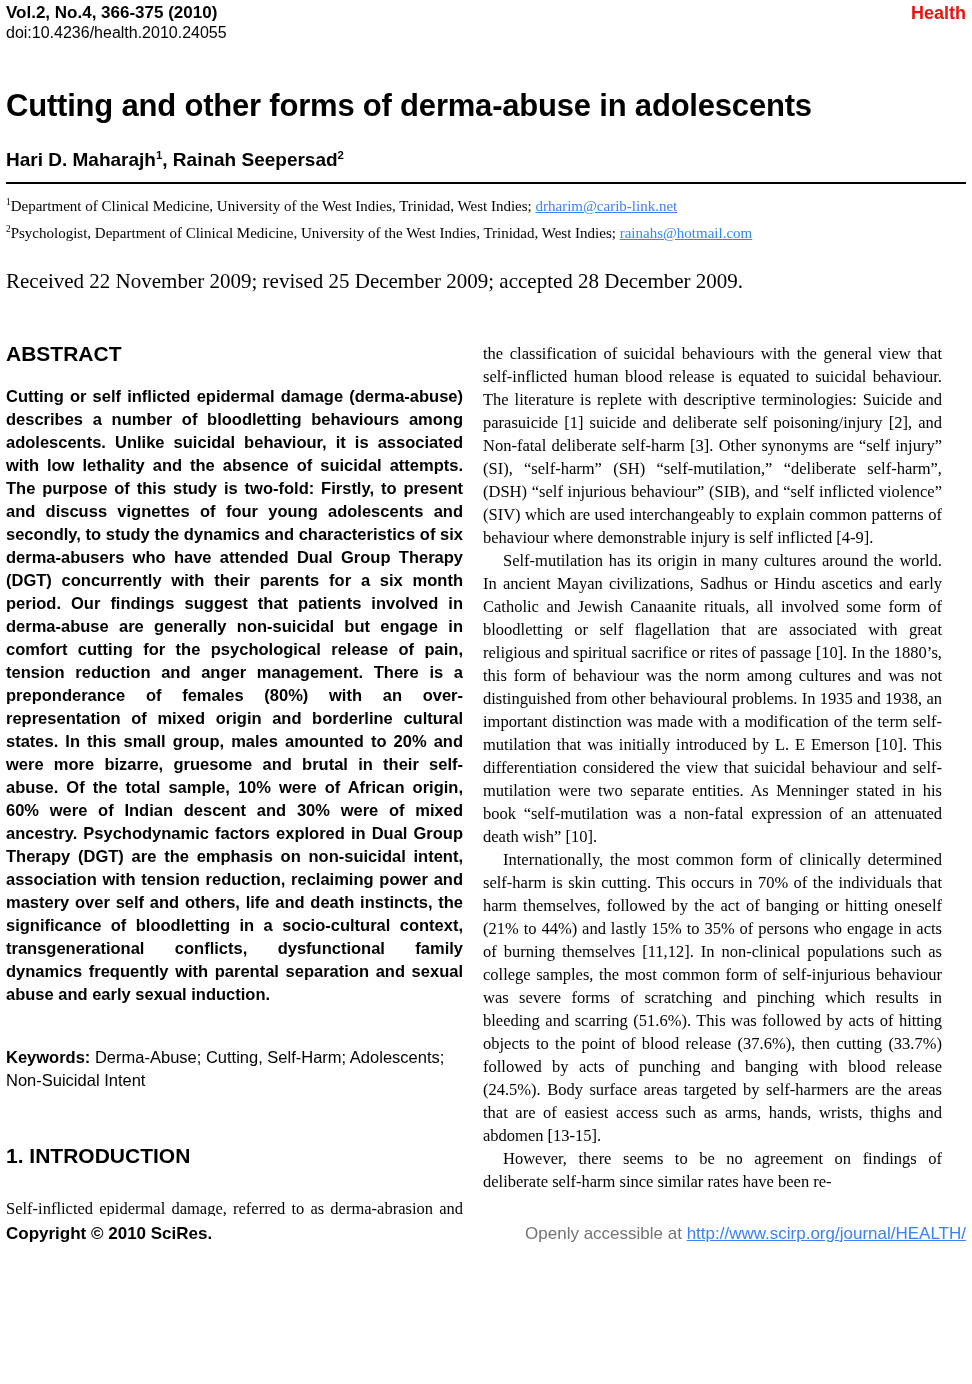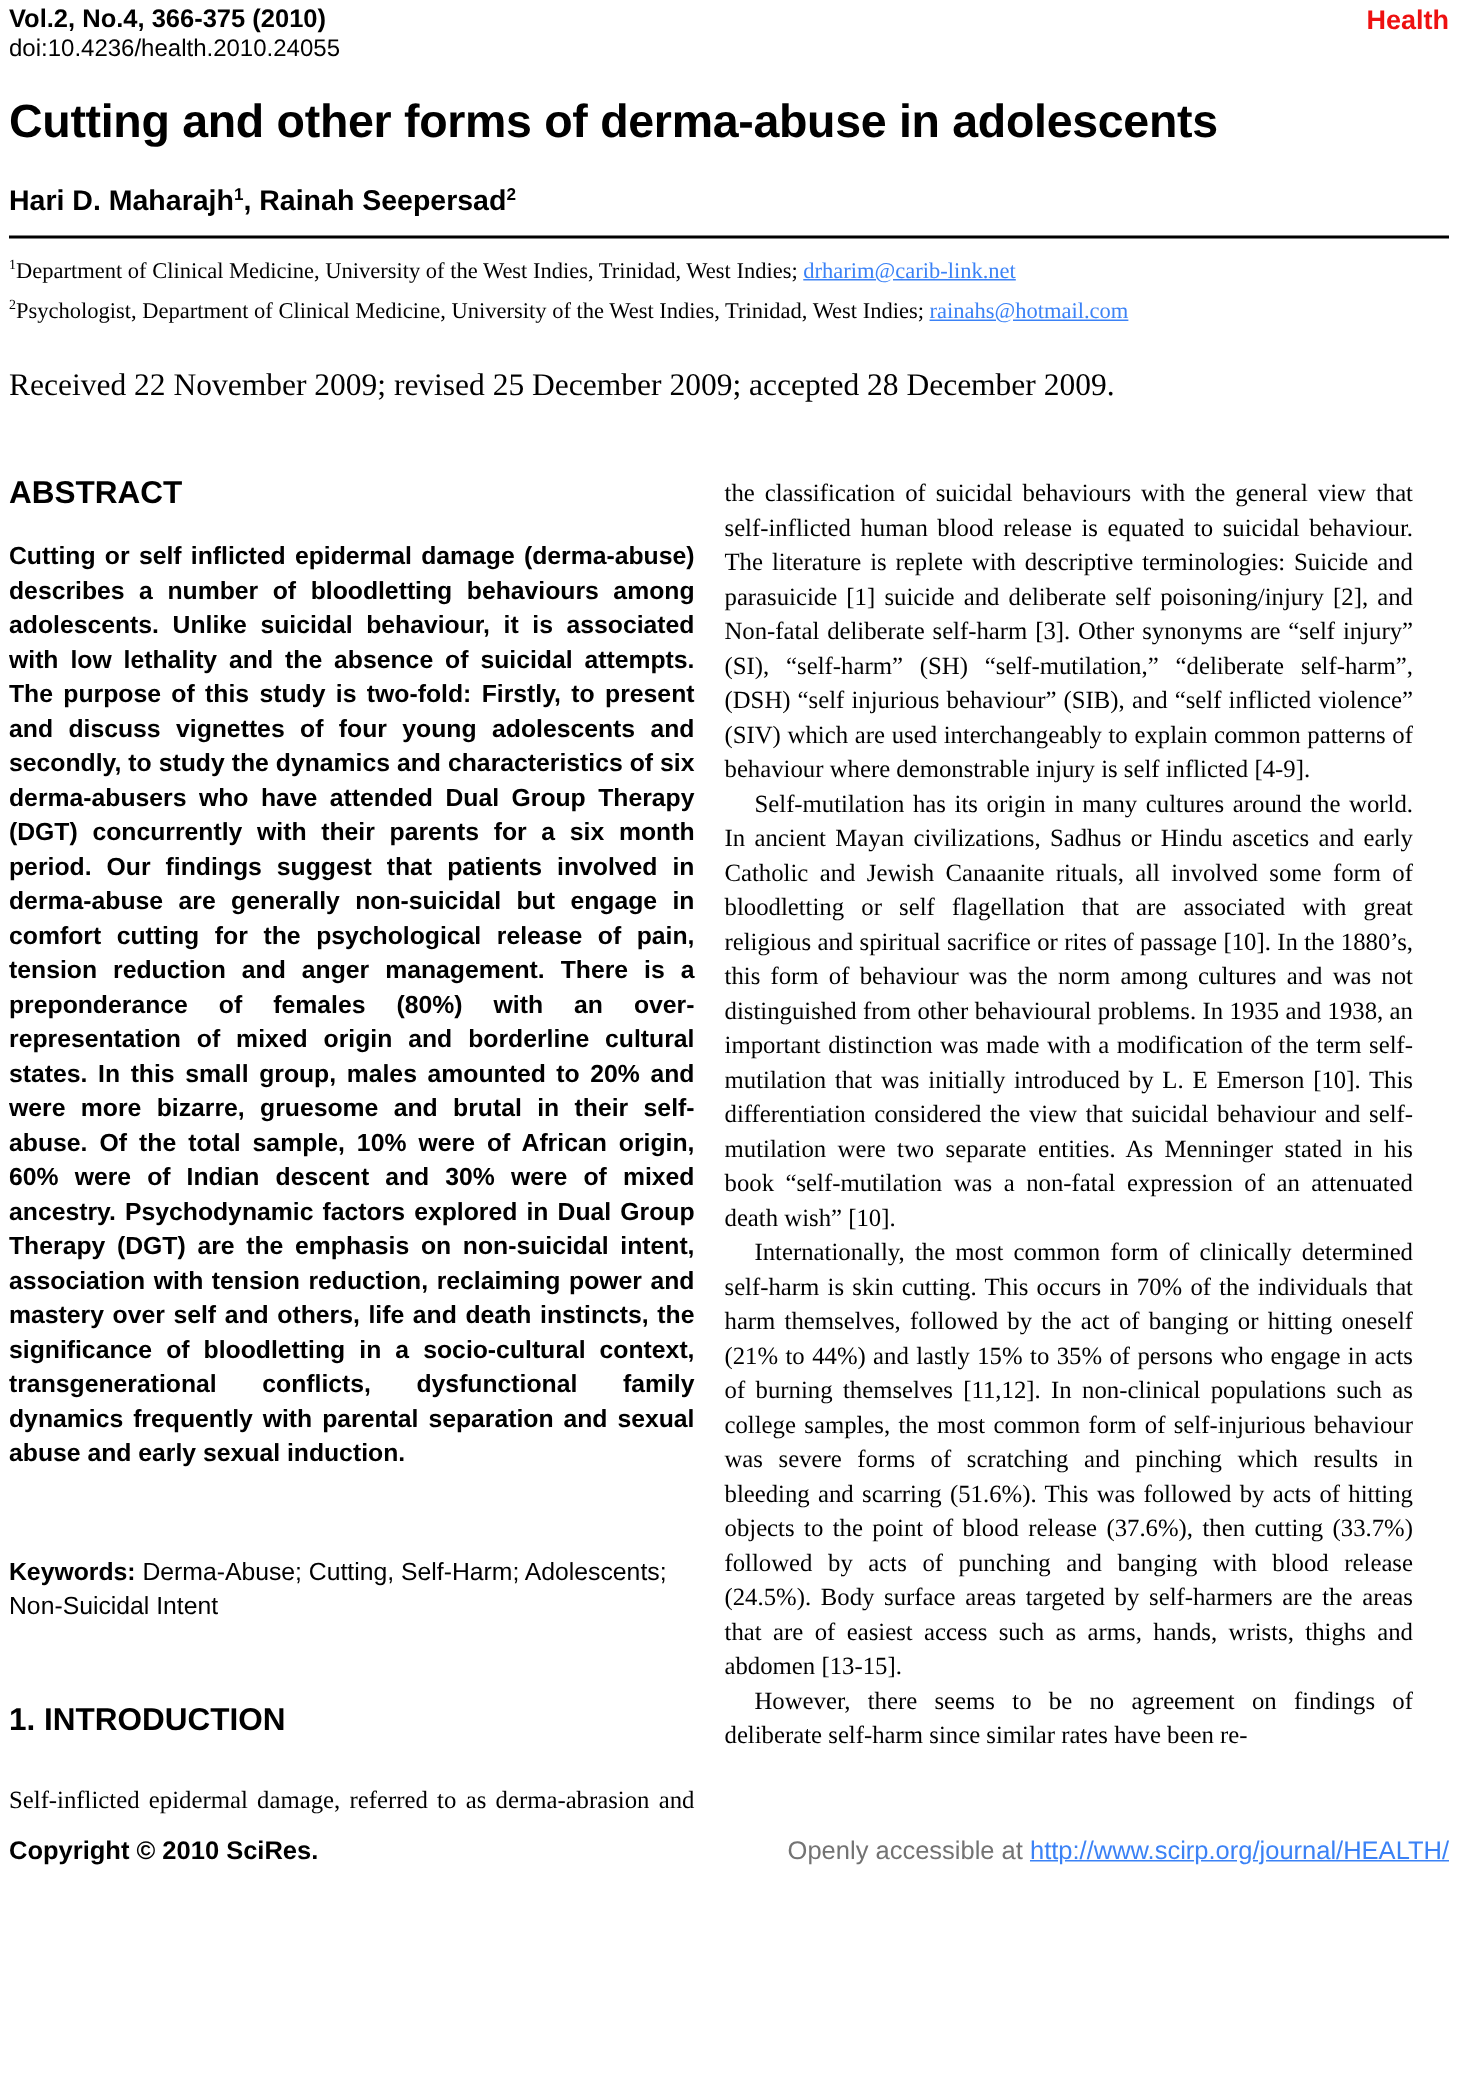--- a/index.html
+++ b/index.html
@@ -14,41 +14,41 @@
     display:flex; flex-direction:column;
     font-family:"Liberation Sans", sans-serif;
     overflow:hidden;
   }
   
   .masthead { display:flex; justify-content:space-between; align-items:flex-start; }
   .vol-line { font-size:17px; font-weight:bold; line-height:20px; }
   .doi-line { font-size:16px; font-weight:normal; line-height:20px; }
   .journal-name { font-size:18px; font-weight:bold; color:#ee1111; line-height:20px; }
   
-  .article-title { font-size:31px; font-weight:bold; margin:20px 0 0 0; letter-spacing:-0.2px; line-height:1.15; }
+  .article-title { font-size:31px; font-weight:bold; margin:45px 0 0 0; letter-spacing:-0.2px; line-height:1.15; }
   .authors-line { margin-top:25px; font-size:19px; font-weight:bold; }
   .authors-line sup { font-size:60%; }
   .author-rule { border:none; border-top:2px solid #000; margin:11px 0 7px 0; }
   
   .affils { font-family:"Liberation Serif", serif; font-size:15px; line-height:23px; }
   .affils p { margin:0; }
   .affils sup { font-size:62%; }
   .link { color:#3b82f6; text-decoration:underline; cursor:pointer; }
   .received-line { font-family:"Liberation Serif", serif; font-size:21px; margin:24px 0 0 0; }
   
   .columns { display:flex; gap:20px; margin-top:48px; flex:1 1 auto; min-height:0; overflow:hidden; }
   .col-left  { width:457px; flex:0 0 457px; }
   .col-right { width:459px; flex:0 0 459px; }
   .section-heading { font-size:21px; font-weight:bold; margin:0; font-family:"Liberation Sans", sans-serif; }
   .abstract-body {
     margin:19px 0 0 0;
     font-size:16.5px; font-weight:bold; line-height:23px;
     text-align:justify; text-justify:inter-word;
   }
-  .keywords { margin:56px 0 0 0; font-size:16.5px; line-height:23px; }
+  .keywords { margin:40px 0 0 0; font-size:16.5px; line-height:23px; }
   .kw-label { font-weight:bold; }
   .intro-heading { margin-top:52px; }
   .serif-body {
     font-family:"Liberation Serif", serif;
     font-size:16.5px; line-height:23px;
     text-align:justify; text-justify:inter-word;
   }
   .col-left .serif-body { margin:29px 0 12px 0; }
   .col-right p { margin:0; }
   .col-right p.indented { text-indent:20px; }

